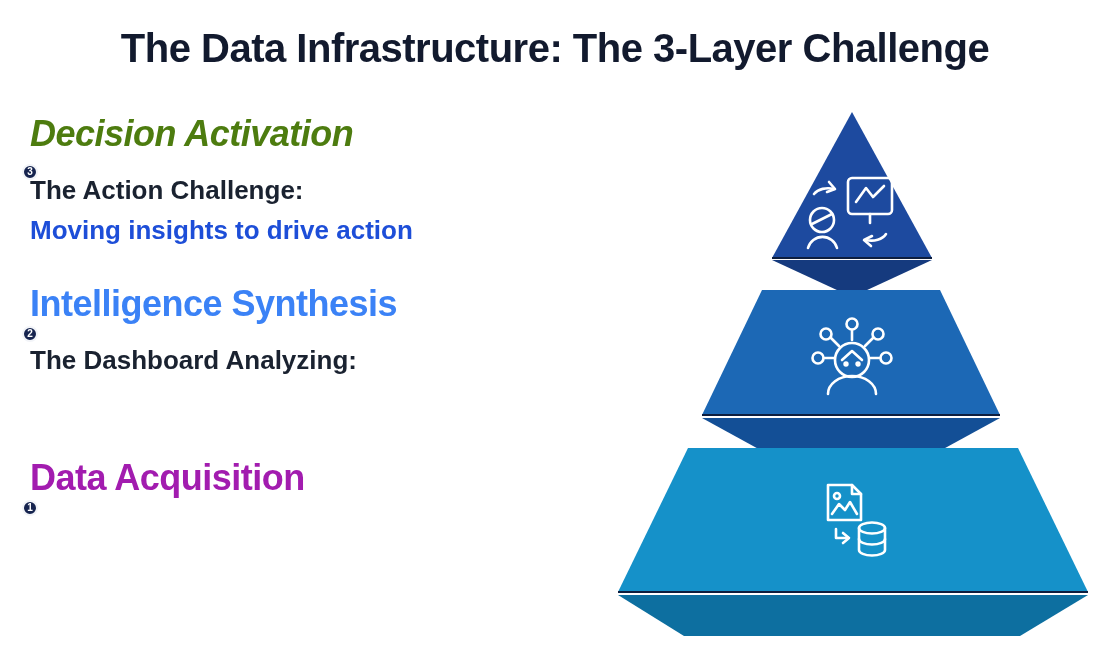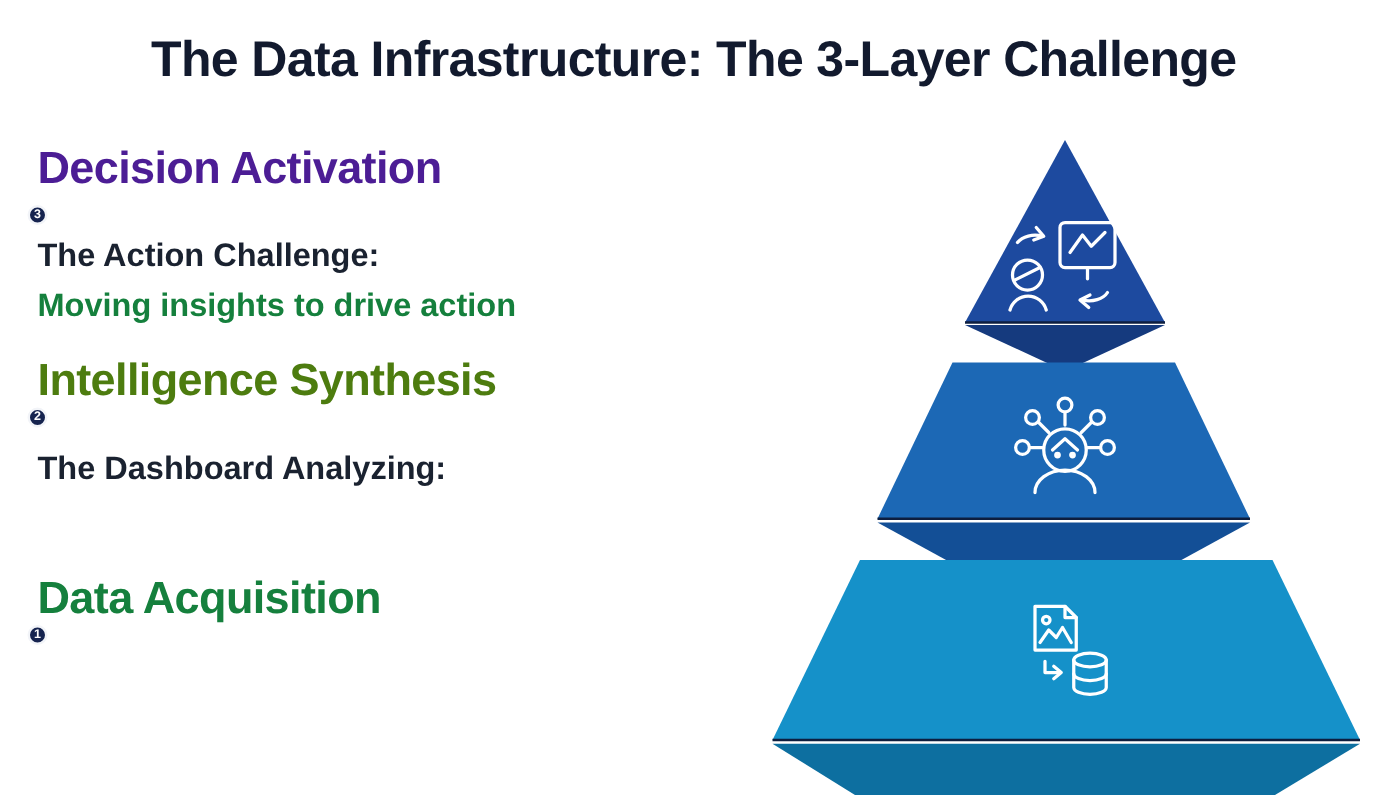--- a/index.html
+++ b/index.html
@@ -11,28 +11,28 @@
     position:absolute;top:26px;left:0;width:1110px;text-align:center;
     font-size:40px;font-weight:800;letter-spacing:-0.5px;color:#121a2e;margin:0;
   }
   .section{position:absolute;left:30px;width:600px;}
   .sec-1{top:112px;}
   .sec-2{top:282px;}
   .sec-3{top:456px;}
   .section h2{
     margin:0;font-size:36px;font-weight:800;letter-spacing:-0.5px;line-height:44px;
   }
-  .sec-1 h2{color:#4c1d95;}
-  .sec-2 h2{color:#4d7c0f;}
-  .sec-3 h2{color:#15803d;}
+  .sec-1 h2{color:#4d7c0f;font-style:italic;}
+  .sec-2 h2{color:#3b82f6;}
+  .sec-3 h2{color:#a21caf;}
   .challenge{
-    margin-top:28px;font-size:26px;font-weight:700;color:#1a2230;line-height:40px;
+    margin-top:14px;font-size:26px;font-weight:700;color:#1a2230;line-height:40px;
   }
   .desc{
-    font-size:26px;font-weight:700;color:#15803d;line-height:40px;
+    font-size:26px;font-weight:700;color:#1d4ed8;line-height:40px;
   }
   .badge{
     position:absolute;left:-8px;top:44px;width:16px;height:16px;border-radius:50%;
     background:#16244f;color:#ffffff;font-size:10px;font-weight:700;
     display:flex;align-items:center;justify-content:center;
     border:2px solid #f2f4f8;box-sizing:border-box;line-height:1;
   }
   .sec-1 .badge{top:52px;}
   .pyramid-svg{position:absolute;top:0;left:0;width:1110px;height:649px;}
   .icon-stroke{stroke:#ffffff;fill:none;stroke-width:2.6;stroke-linecap:round;stroke-linejoin:round;}

